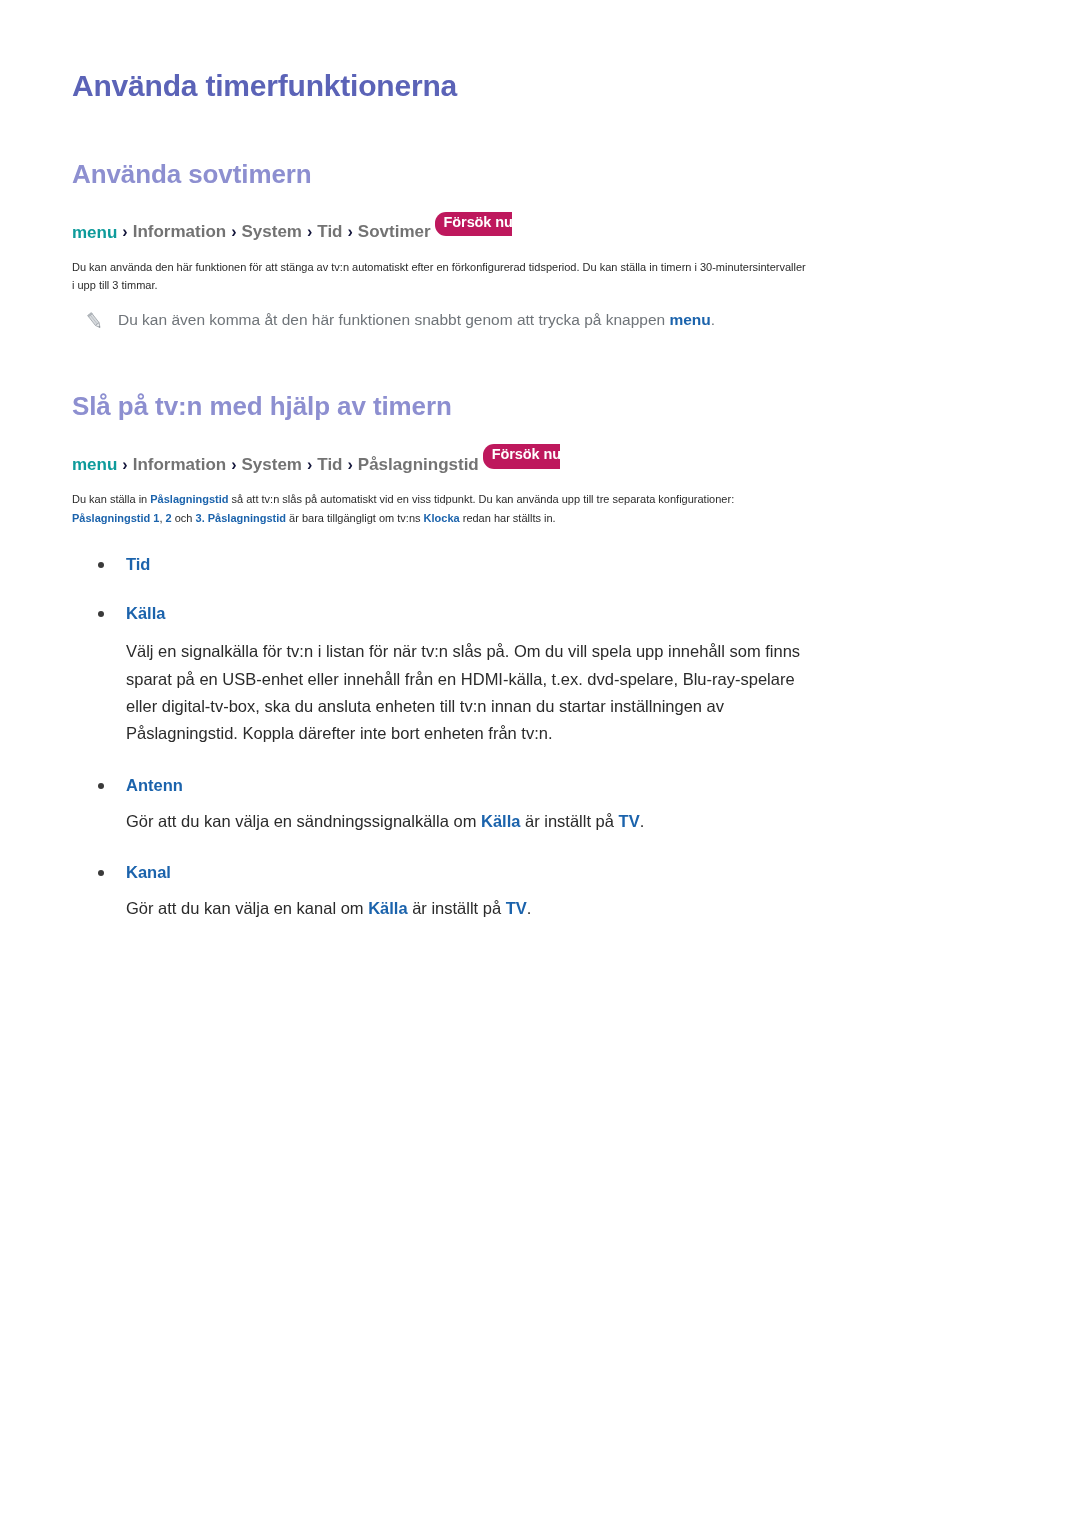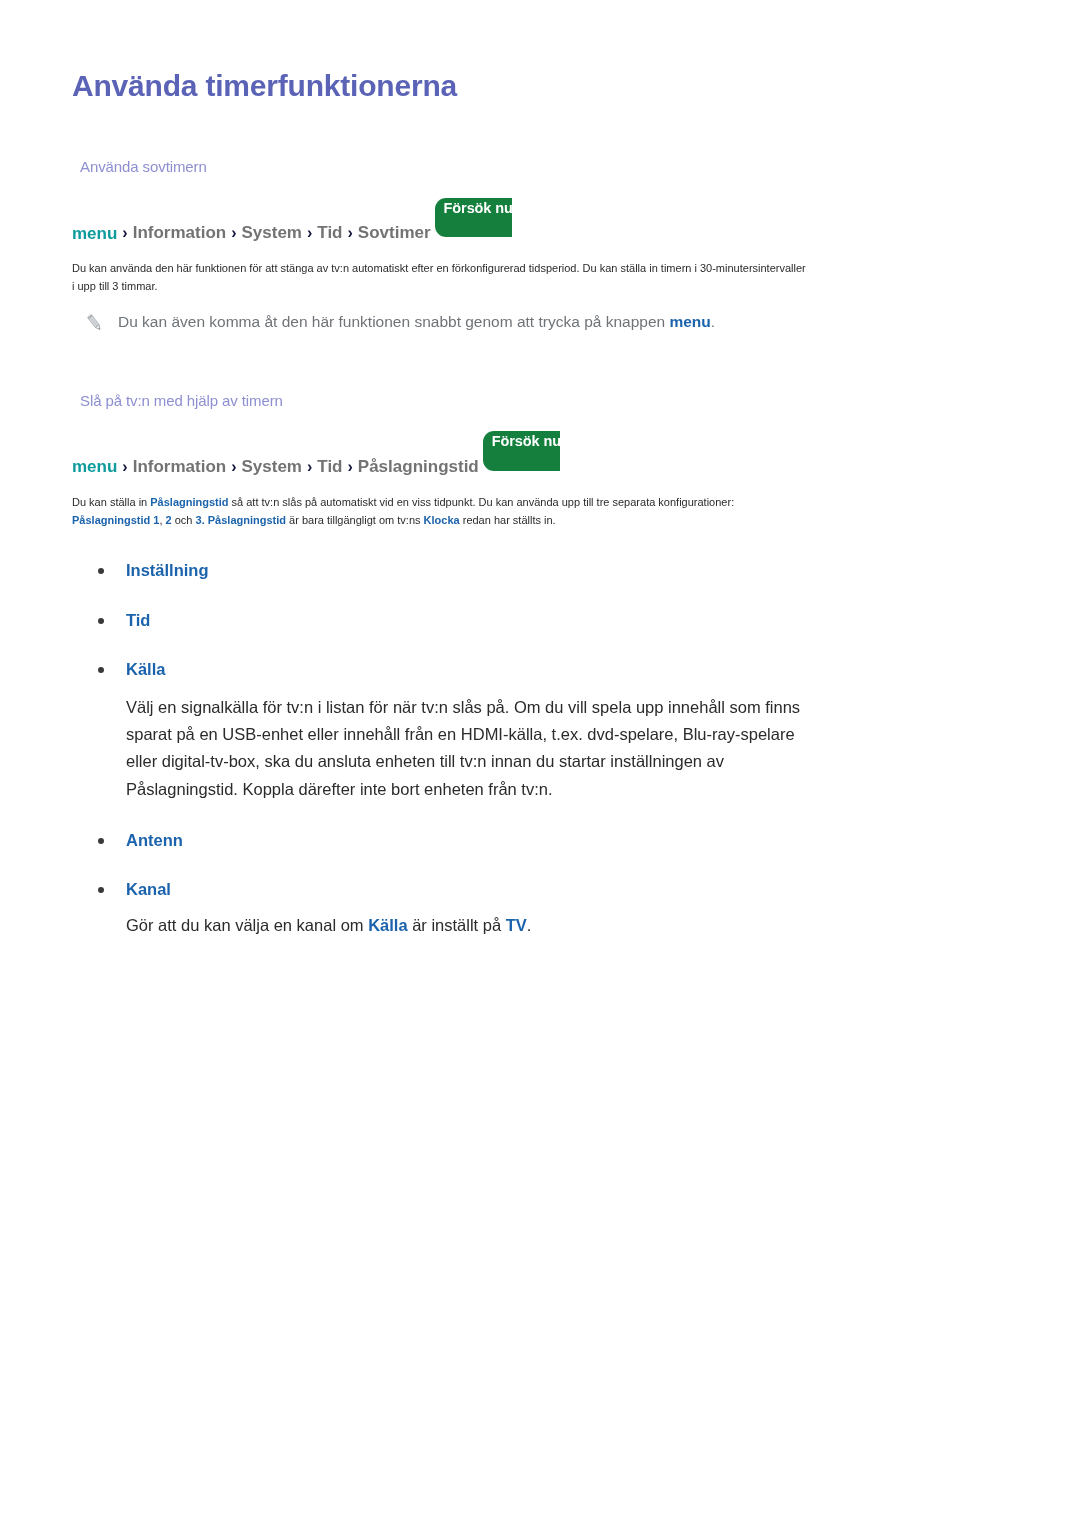--- a/index.html
+++ b/index.html
@@ -26,24 +26,24 @@
   
   .page-title {
     font-size: 30px;
     font-weight: bold;
     color: #5b63b7;
     letter-spacing: -0.2px;
     margin: 8px 0 0 0;
     line-height: 1.2;
   }
   .section-heading {
-    font-size: 15px;
-    font-weight: normal;
+    font-size: 26px;
+    font-weight: bold;
     color: #8d8fd0;
-    margin: 8px;
+    margin: 0;
     line-height: 1.25;
     letter-spacing: -0.1px;
   }
   .sec1-heading { margin-top: 54px; }
   .sec2-heading { margin-top: 58px; }
 
   
   .breadcrumb {
     margin-top: 20px;
     font-size: 17px;
@@ -54,26 +54,26 @@
   .crumb-menu { color: #0e9b9b; }
   .crumb-item { color: #737373; margin-top: 9px; }
   .crumb-sep {
     color: #12143a;
     font-weight: bold;
     padding: 0 5px;
     font-size: 16px;
   }
   .try-badge {
     display: inline-block;
-    background: #15803d;
+    background: #be185d;
     color: #ffffff;
     font-size: 14.5px;
     font-weight: bold;
     border-radius: 11px;
-    padding: 2px 9px 21px 9px;
+    padding: 2px 9px 6px 9px;
     margin-left: 4px;
     position: relative;
     top: -1px;
     line-height: 1.15;
     letter-spacing: -0.1px;
   }
   .clip-wrap {
     display: inline-block;
     overflow: hidden;
     vertical-align: baseline;
@@ -184,41 +184,38 @@
   </div>
 
   <h2 class="section-heading sec2-heading">Slå på tv:n med hjälp av timern</h2>
 
   <div class="breadcrumb">
     <span class="crumb-menu">menu</span><span class="crumb-sep">›</span><span class="crumb-item">Information</span><span class="crumb-sep">›</span><span class="crumb-item">System</span><span class="crumb-sep">›</span><span class="crumb-item">Tid</span><span class="crumb-sep">›</span><span class="crumb-item">Påslagningstid</span><span class="clip-wrap"><span class="try-badge">Försök nu</span></span>
   </div>
 
   <p class="para"><span>Du kan ställa in </span><b class="hl">Påslagningstid</b><span> så att tv:n slås på automatiskt vid en viss tidpunkt. Du kan använda upp till tre separata konfigurationer: </span><b class="hl">Påslagningstid 1</b><span>, </span><b class="hl">2</b><span> och </span><b class="hl">3. Påslagningstid</b><span> är bara tillgängligt om tv:ns </span><b class="hl">Klocka</b><span> redan har ställts in.</span></p>
 
-  <div class="bullet-row first">
-    <span class="bullet-dot"></span>
-    <span class="bullet-label">Inställning</span>
-  </div>
 
   <div class="bullet-row">
     <span class="bullet-dot"></span>
     <span class="bullet-label">Tid</span>
   </div>
 
 
   <div class="bullet-row">
     <span class="bullet-dot"></span>
     <span class="bullet-label">Källa</span>
   </div>
   <p class="bullet-body">Välj en signalkälla för tv:n i listan för när tv:n slås på. Om du vill spela upp innehåll som finns sparat på en USB-enhet eller innehåll från en HDMI-källa, t.ex. dvd-spelare, Blu-ray-spelare eller digital-tv-box, ska du ansluta enheten till tv:n innan du startar inställningen av Påslagningstid. Koppla därefter inte bort enheten från tv:n.</p>
 
   <div class="bullet-row">
     <span class="bullet-dot"></span>
     <span class="bullet-label">Antenn</span>
   </div>
+  <p class="bullet-body compact"><span>Gör att du kan välja en sändningssignalkälla om </span><b class="hl">Källa</b><span> är inställt på </span><b class="hl">TV</b><span>.</span></p>
 
   <div class="bullet-row">
     <span class="bullet-dot"></span>
     <span class="bullet-label">Kanal</span>
   </div>
   <p class="bullet-body compact"><span>Gör att du kan välja en kanal om </span><b class="hl">Källa</b><span> är inställt på </span><b class="hl">TV</b><span>.</span></p>
 
 </div>
 
 </body></html>

